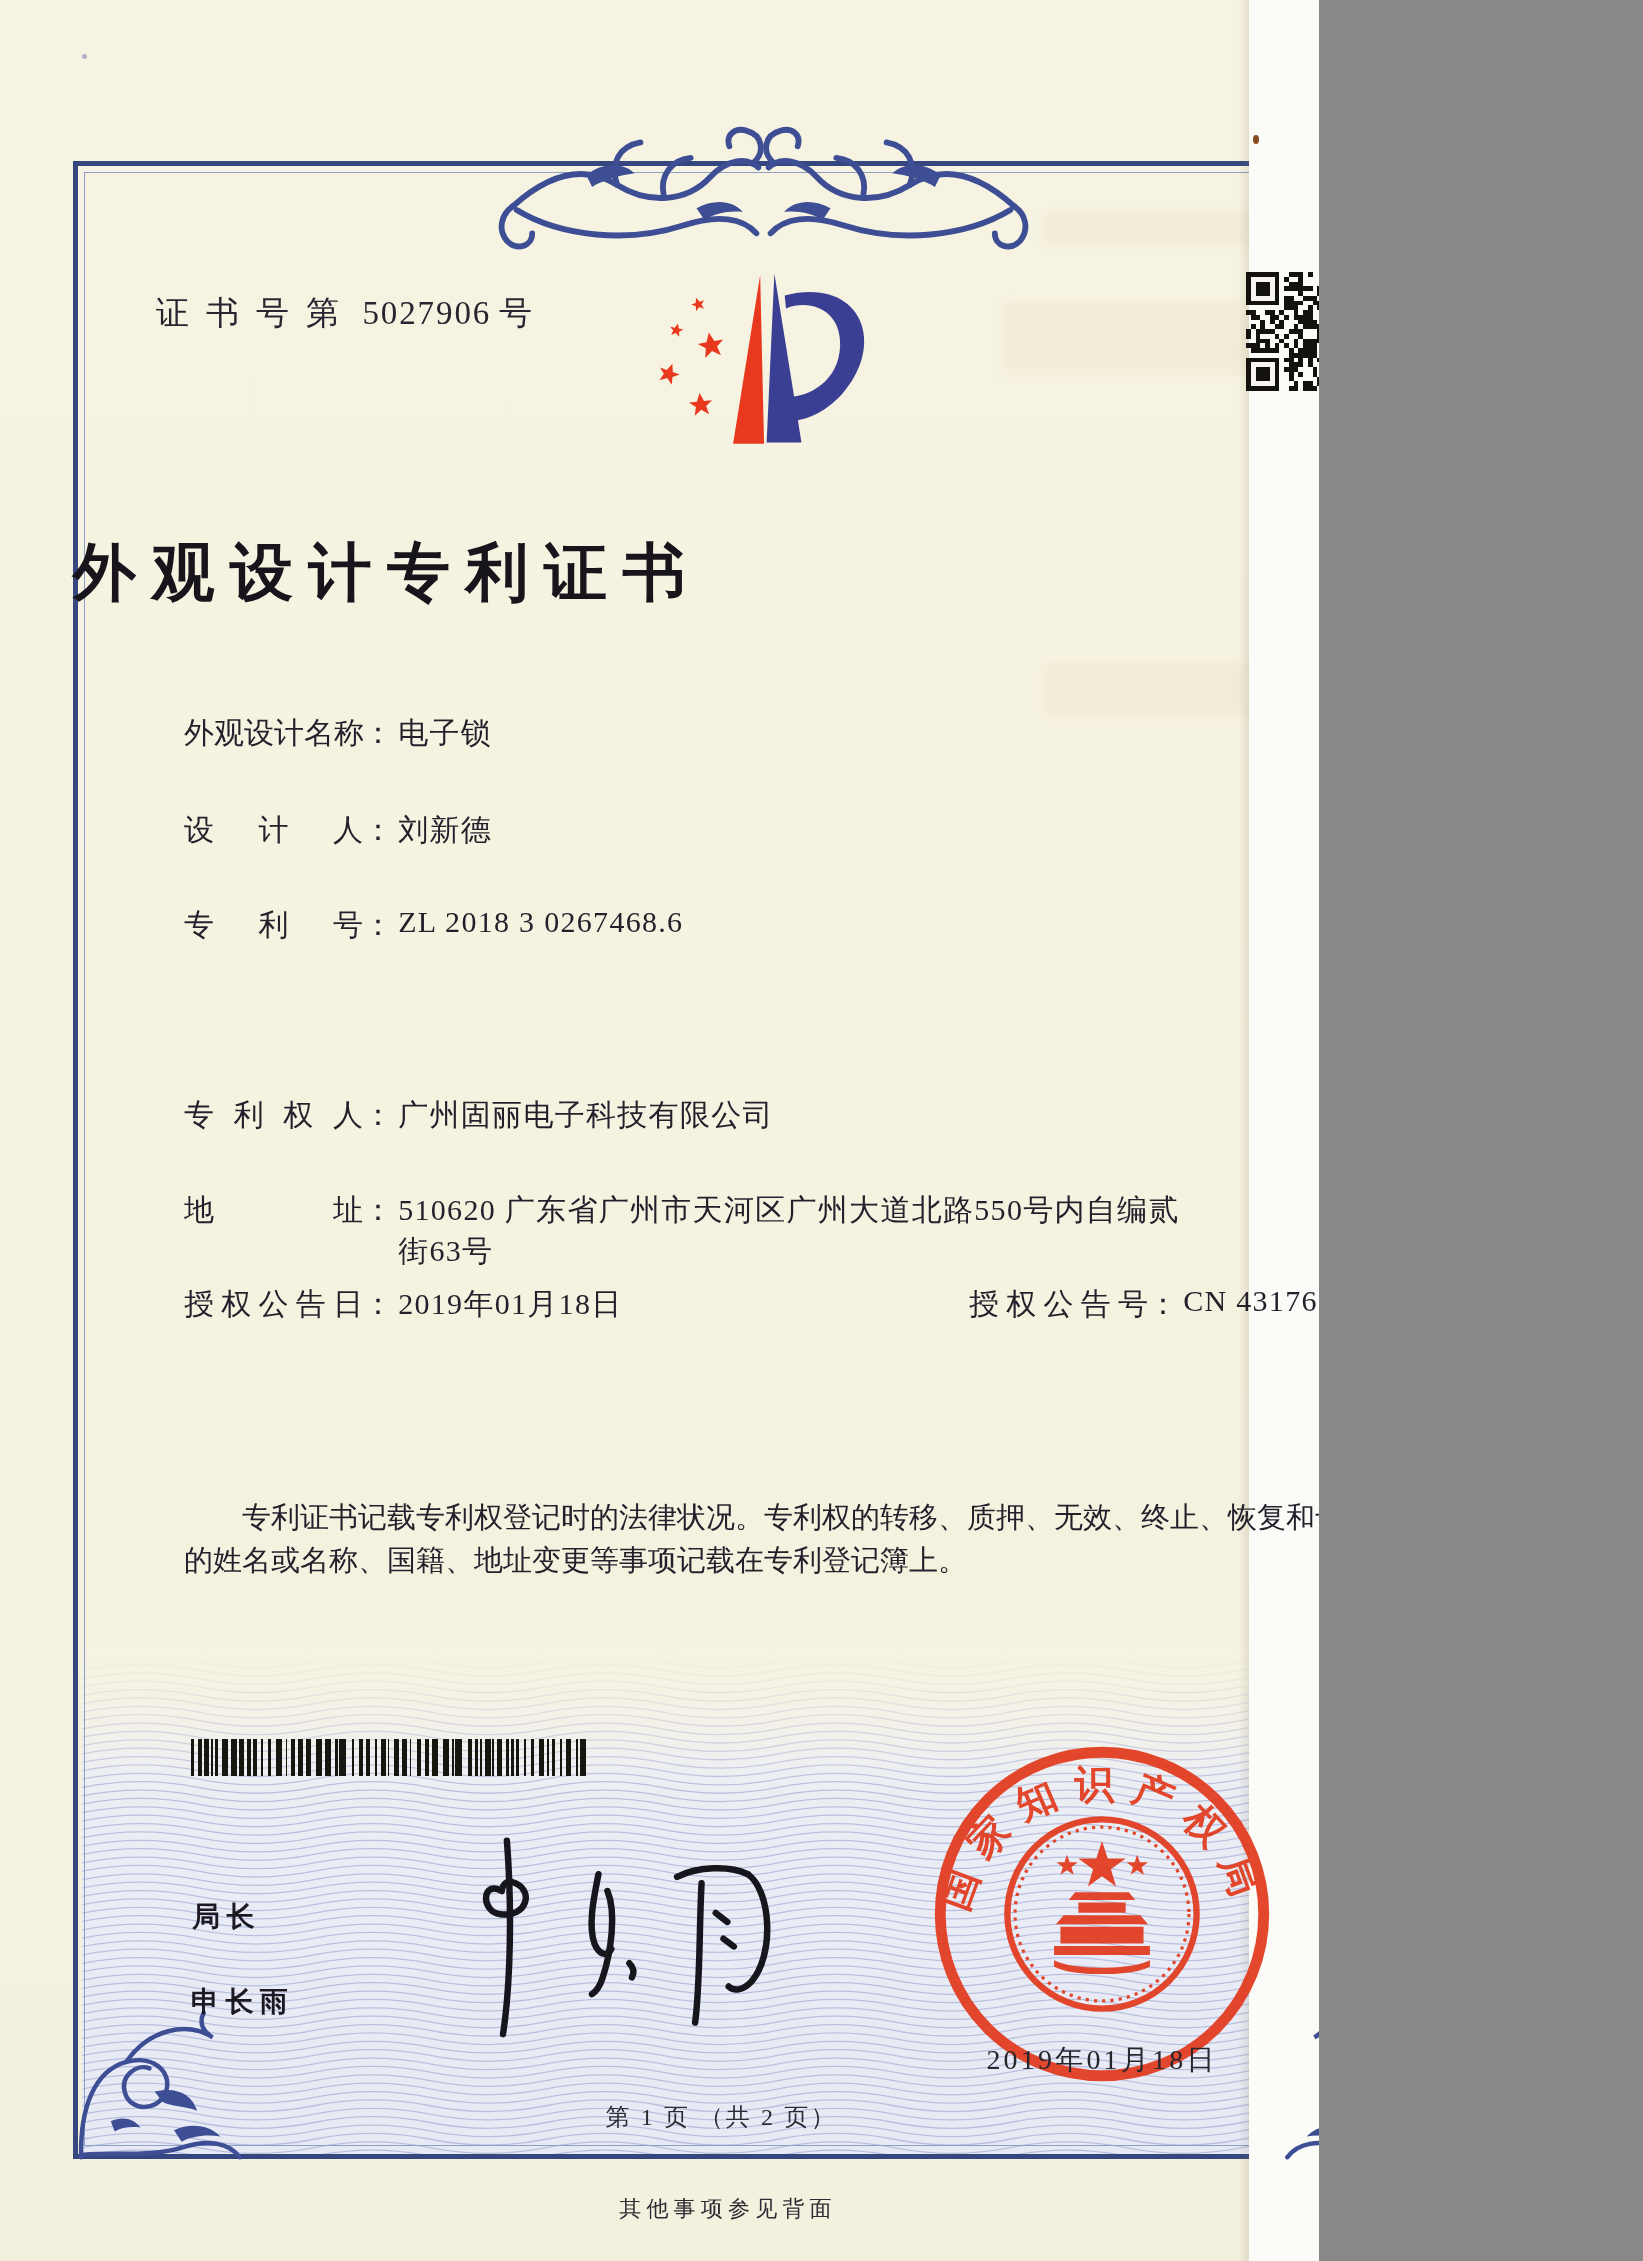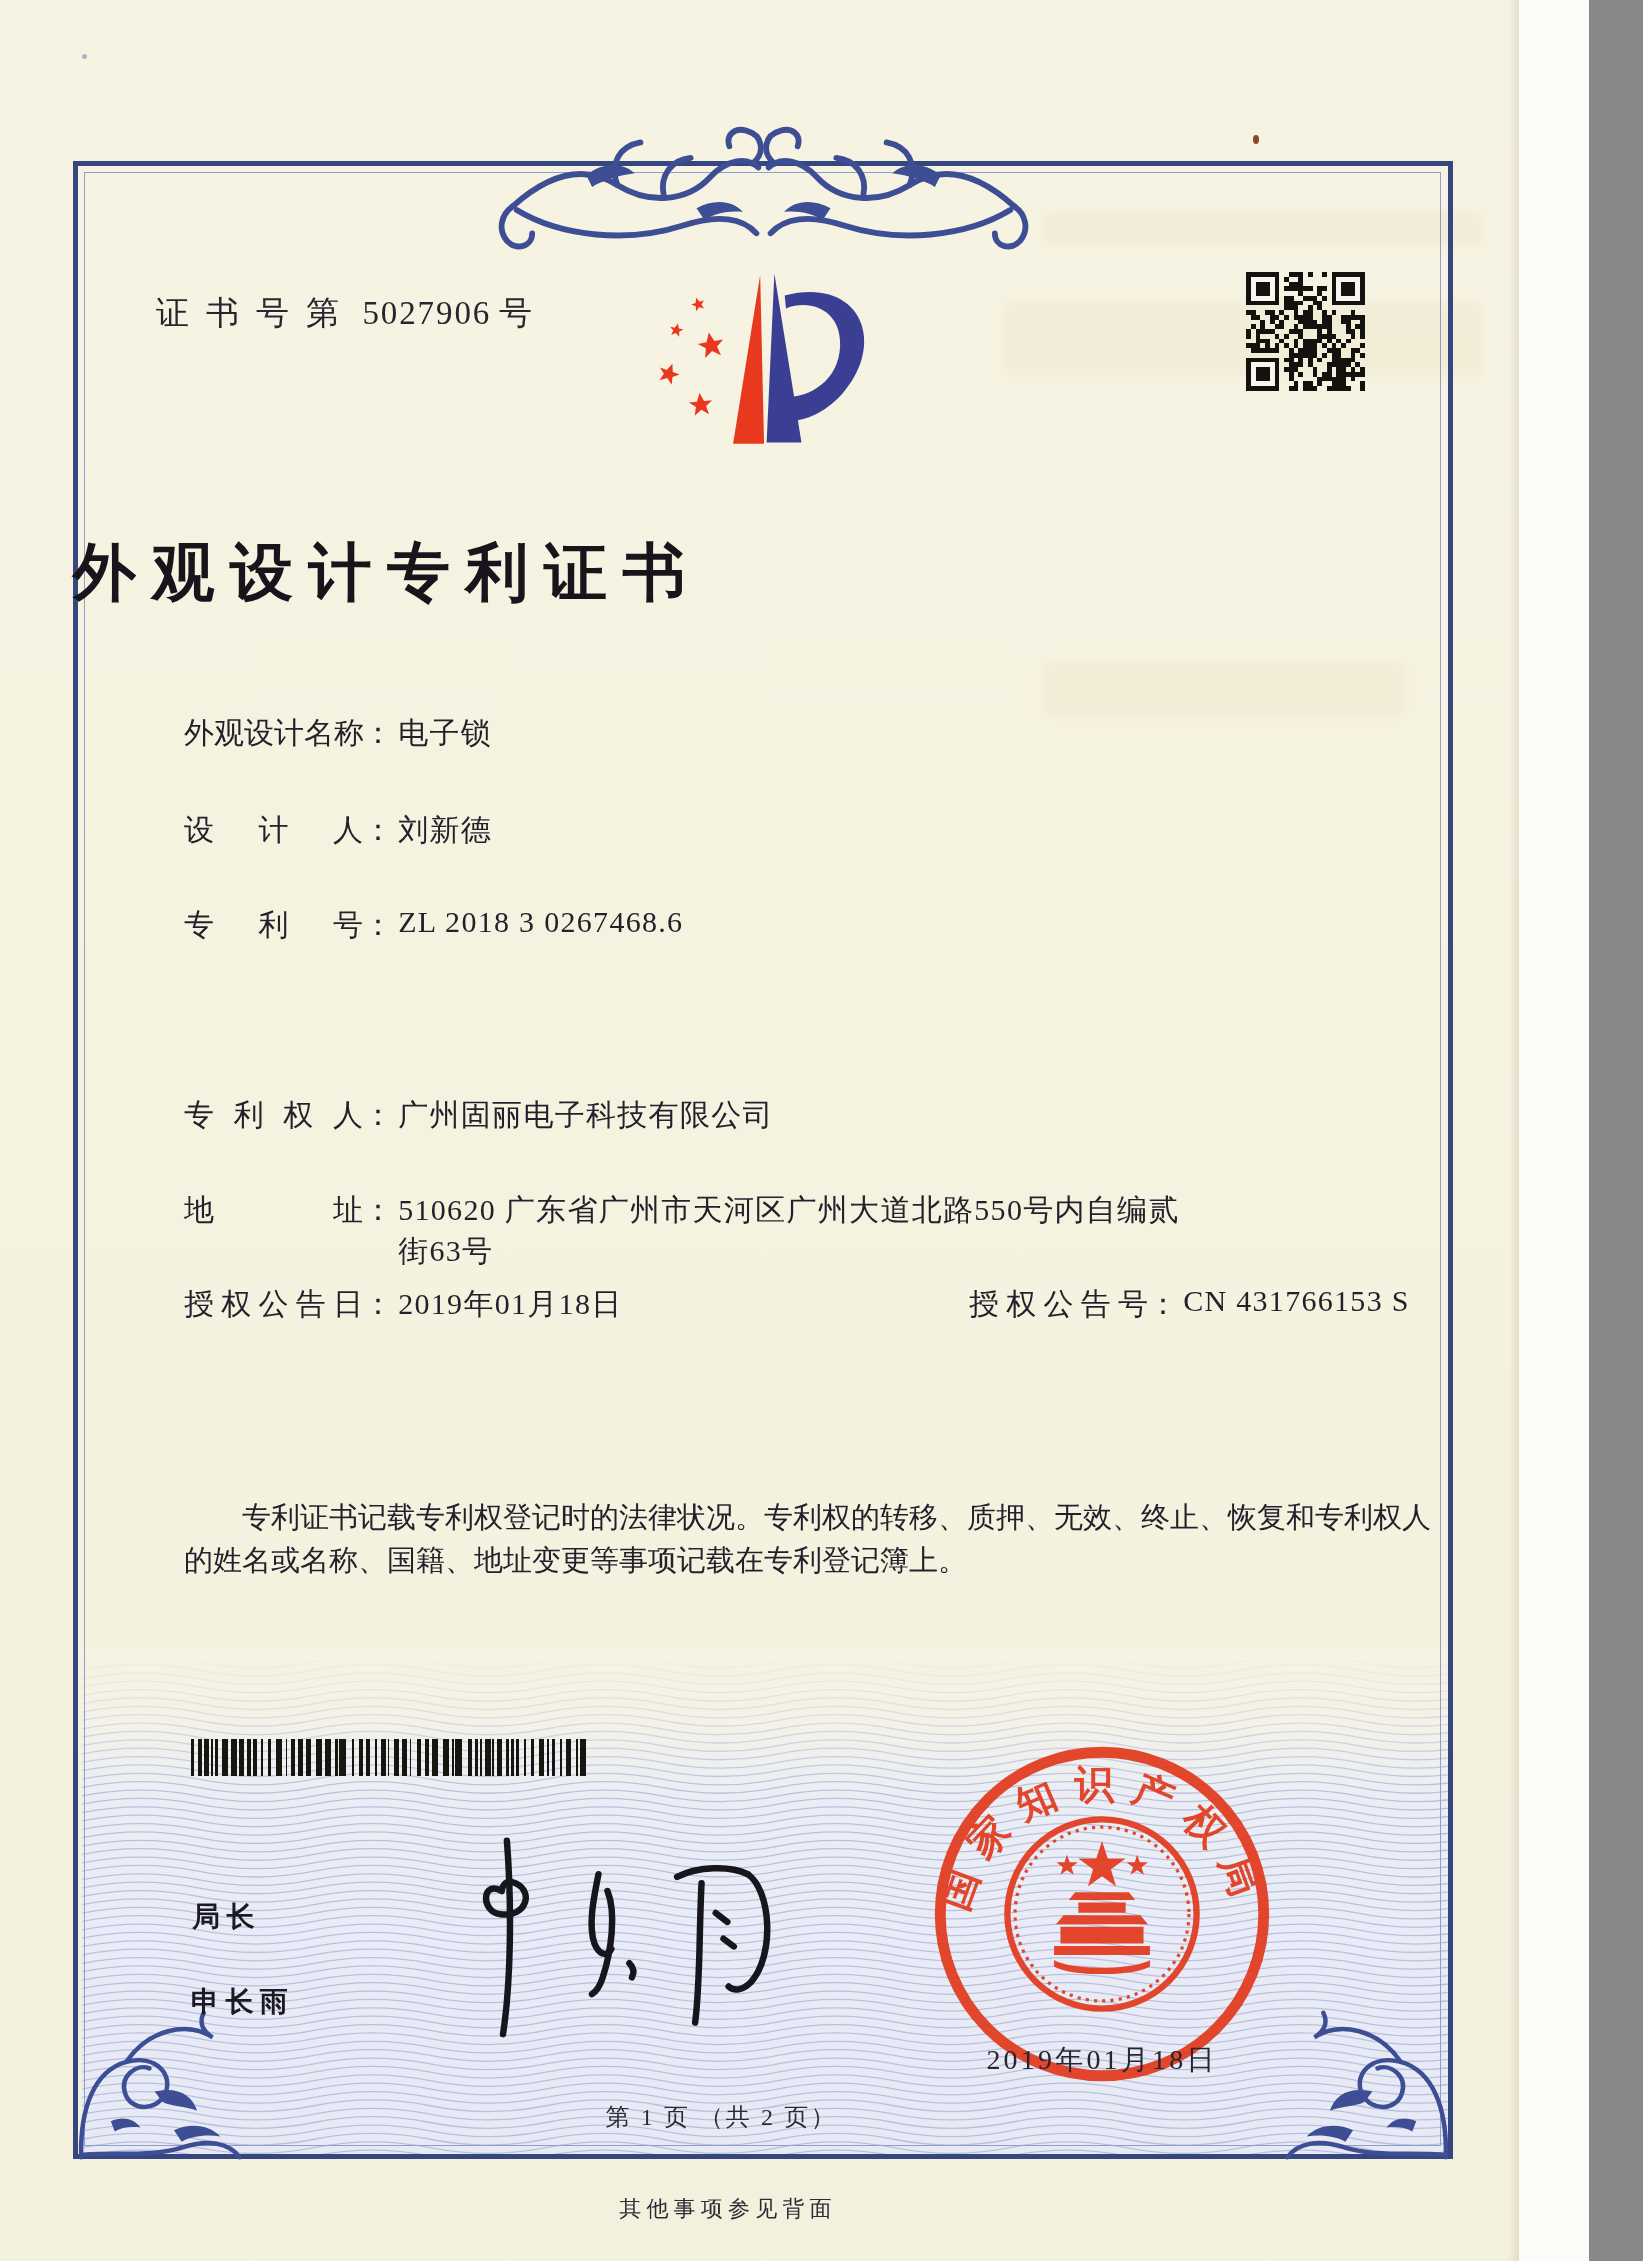--- a/index.html
+++ b/index.html
@@ -1,17 +1,17 @@
 <!DOCTYPE html>
 <html style="font-size:10.3px"><head>
 <meta charset="utf-8">
 <style>
   html,body{margin:0;padding:0;background:#888;}
   .page{
-    position:relative;width:1589px;height:2261px;overflow:hidden;
+    position:relative;width:1319px;height:2261px;overflow:hidden;
     background:linear-gradient(180deg,#f7f3e2 0%,#f6f2e0 55%,#f4f0de 100%);
     font-family:"Liberation Serif","DejaVu Serif",serif;color:#241f2b;
   }
   
   .scan-strip{position:absolute;top:0;right:0;width:70px;height:2261px;background:#fbfbf8;}
   .scan-shadow{position:absolute;top:0;right:64px;width:17px;height:2261px;
     background:linear-gradient(90deg,rgba(0,0,0,0) 0%,rgba(120,110,80,.18) 80%,rgba(255,255,255,0) 100%);}
   .speck{position:absolute;border-radius:50%;}
   
   .frame-outer{position:absolute;left:73px;top:161px;width:1380px;height:1998px;border:5.8px solid #35477e;box-sizing:border-box;}

